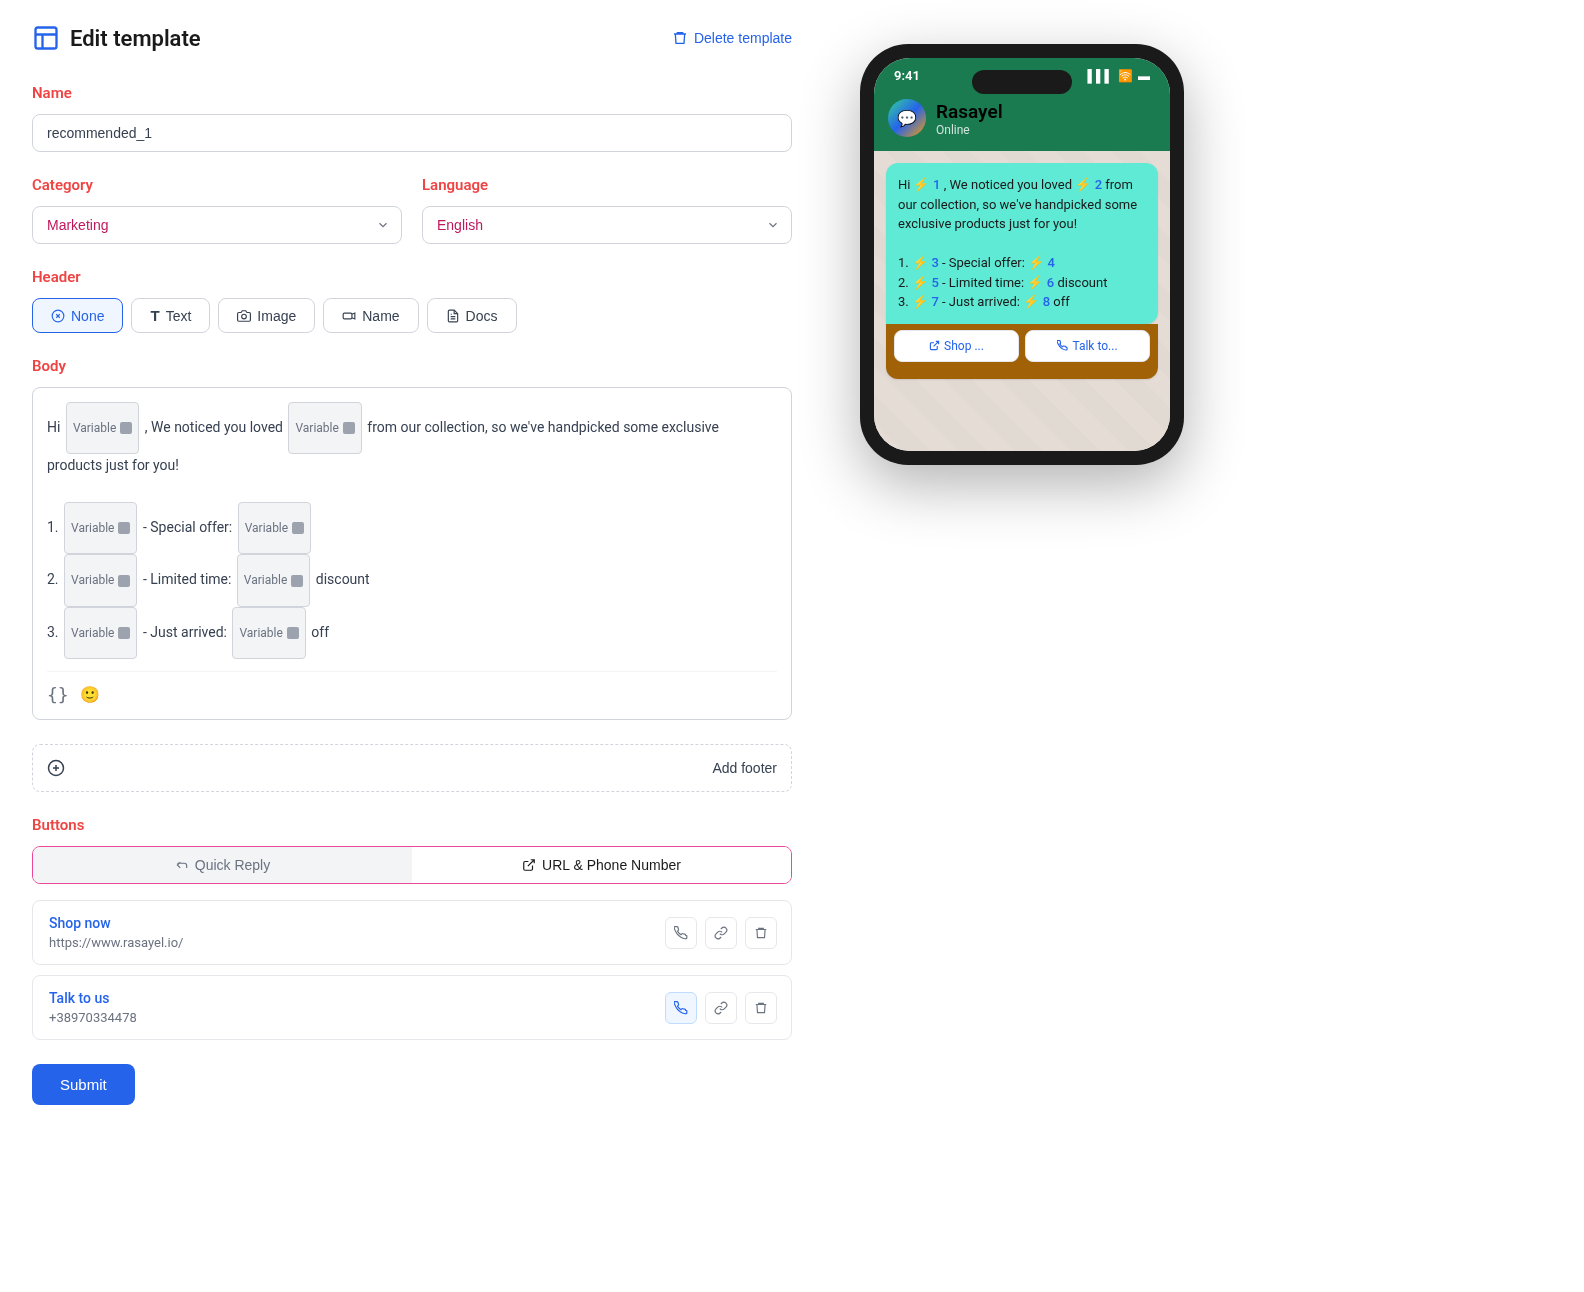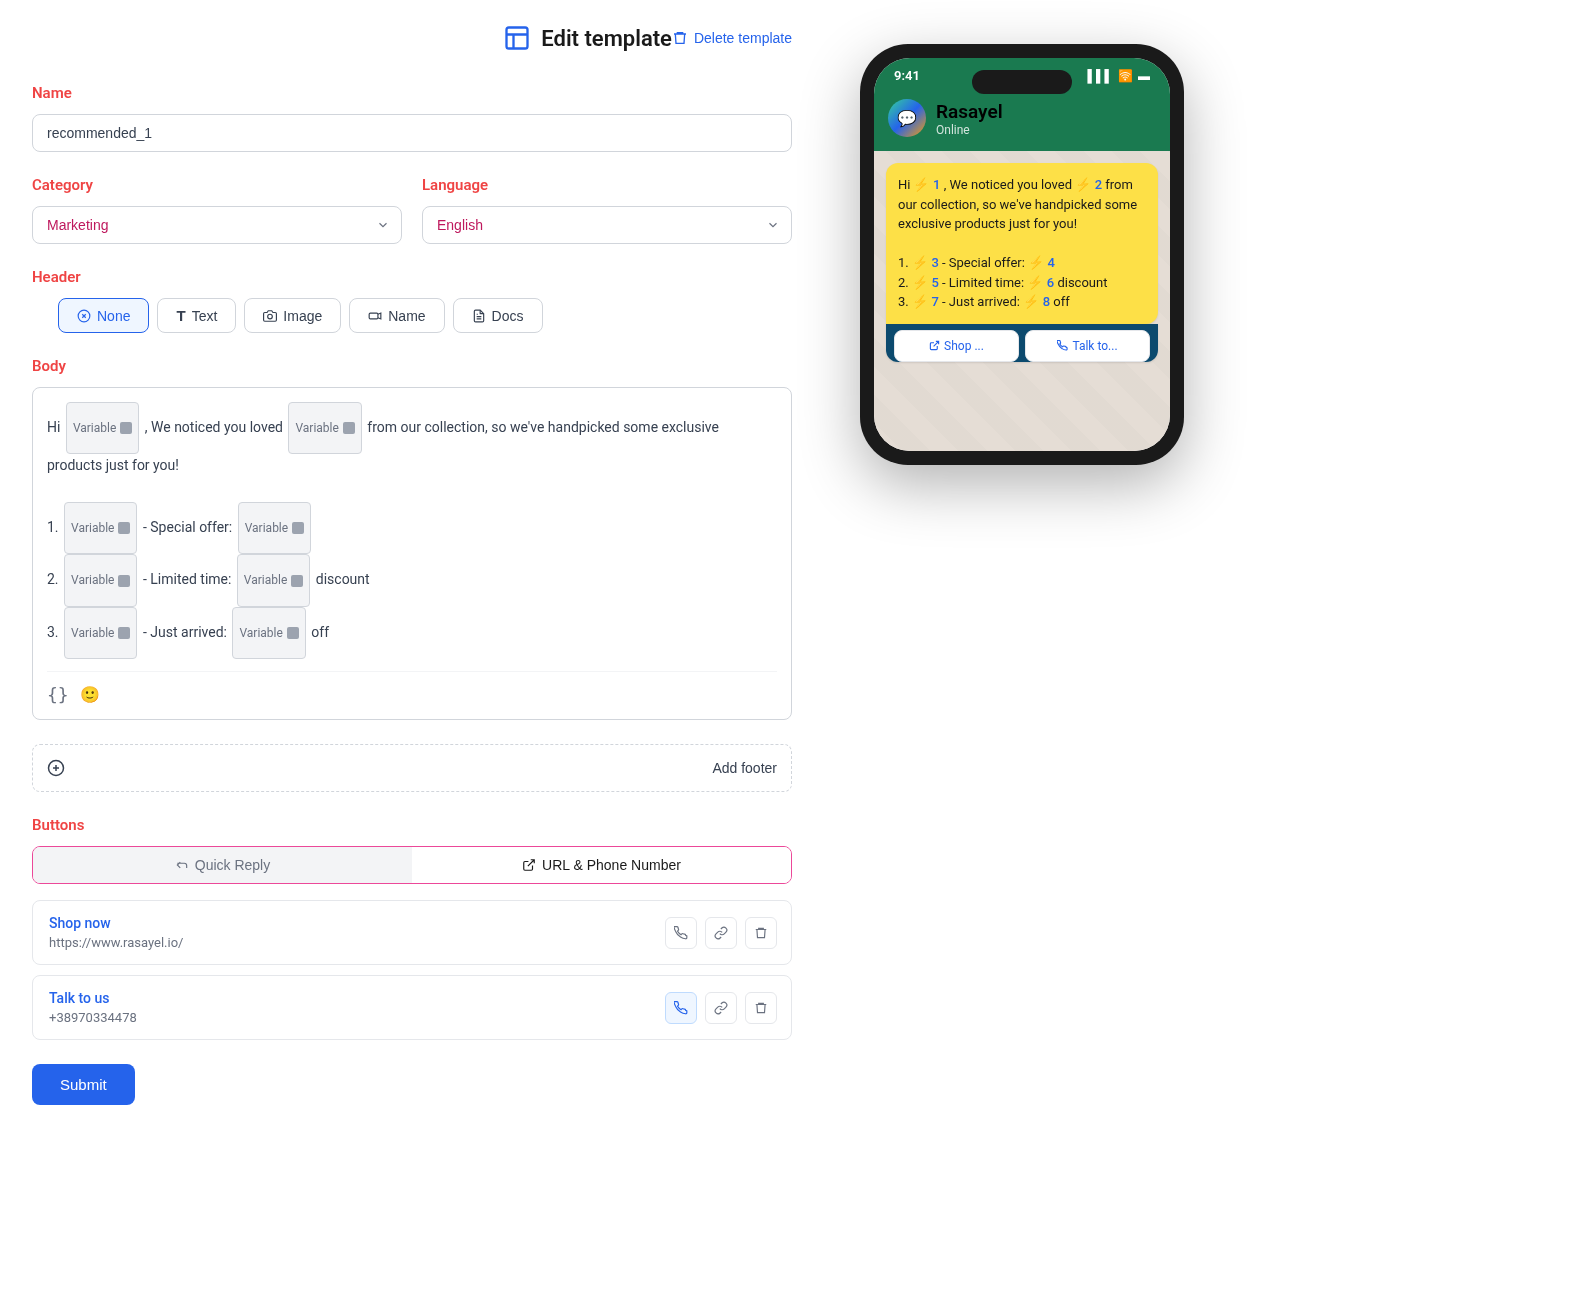--- a/index.html
+++ b/index.html
@@ -24,21 +24,21 @@
       display: flex;
       align-items: flex-start;
       justify-content: center;
       padding-top: 20px;
     }
 
     
     .page-header {
       display: flex;
       align-items: center;
-      justify-content: flex-end;
+      justify-content: space-between;
       margin-bottom: 32px;
     }
     .page-title-group {
       display: flex;
       align-items: center;
       gap: 10px;
     }
     .page-title-icon {
       width: 28px;
       height: 28px;
@@ -120,21 +120,20 @@
       border-radius: 8px;
       background: #fff;
       font-size: 14px;
       color: #374151;
       cursor: pointer;
     }
     .header-btn.active {
       border-color: #2563eb;
       color: #2563eb;
       background: #eff6ff;
-      margin-left: 26px;
     }
 
     
     .body-editor {
       border: 1px solid #d1d5db;
       border-radius: 8px;
       padding: 14px;
       min-height: 220px;
       position: relative;
     }
@@ -351,42 +350,42 @@
       position: relative;
     }
     .wa-chat-bg::before {
       content: '';
       position: absolute;
       inset: 0;
       background-image: 
         repeating-linear-gradient(45deg, transparent, transparent 20px, rgba(0,0,0,0.015) 20px, rgba(0,0,0,0.015) 40px);
     }
     .wa-bubble {
-      background: #fde047;
+      background: #5eead4;
       border-radius: 12px 12px 12px 0;
       padding: 12px;
       box-shadow: 0 1px 2px rgba(0,0,0,0.1);
       position: relative;
       z-index: 1;
       margin-bottom: 4px;
     }
     .wa-bubble-text {
       font-size: 13px;
       color: #1a1a1a;
       line-height: 1.5;
     }
     .wa-var {
       color: #2563eb;
       font-weight: 500;
     }
     .wa-buttons {
       display: flex;
       gap: 6px;
-      padding: 6px 8px 0;
-      background: #0c4a6e;
+      padding: 6px 8px 17px;
+      background: #a16207;
       border-radius: 0 0 12px 12px;
       box-shadow: 0 1px 2px rgba(0,0,0,0.1);
       margin-top: -4px;
       position: relative;
       z-index: 1;
     }
     .wa-btn {
       flex: 1;
       border: 1px solid #e5e7eb;
       border-radius: 8px;

